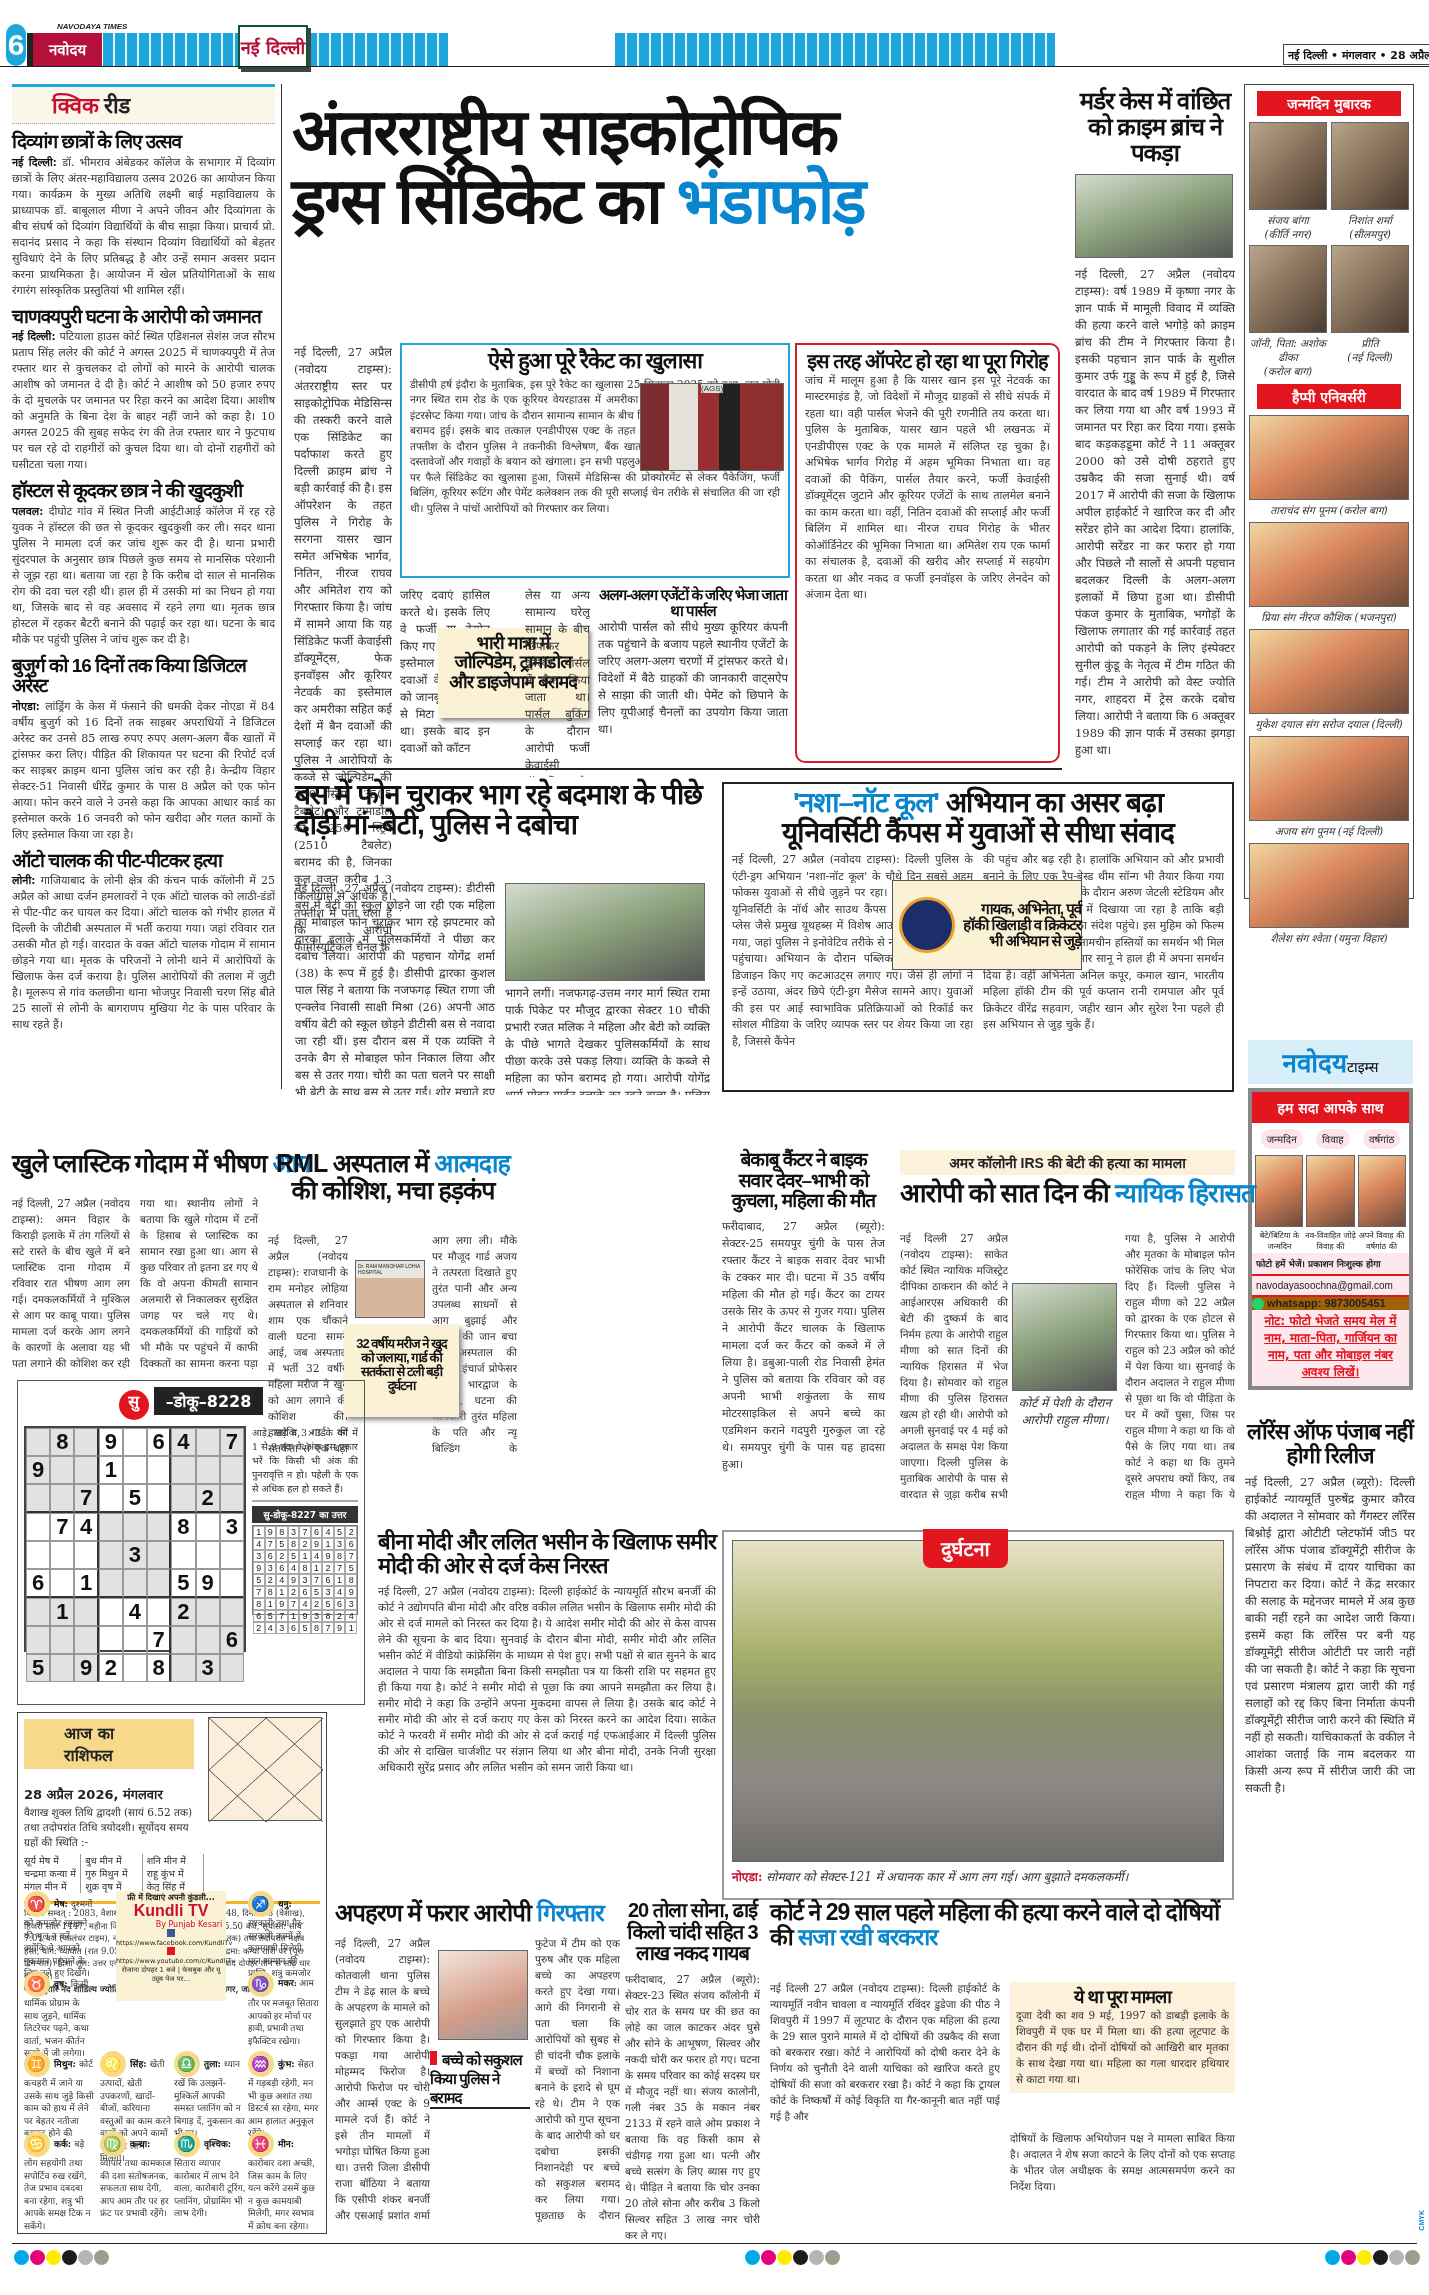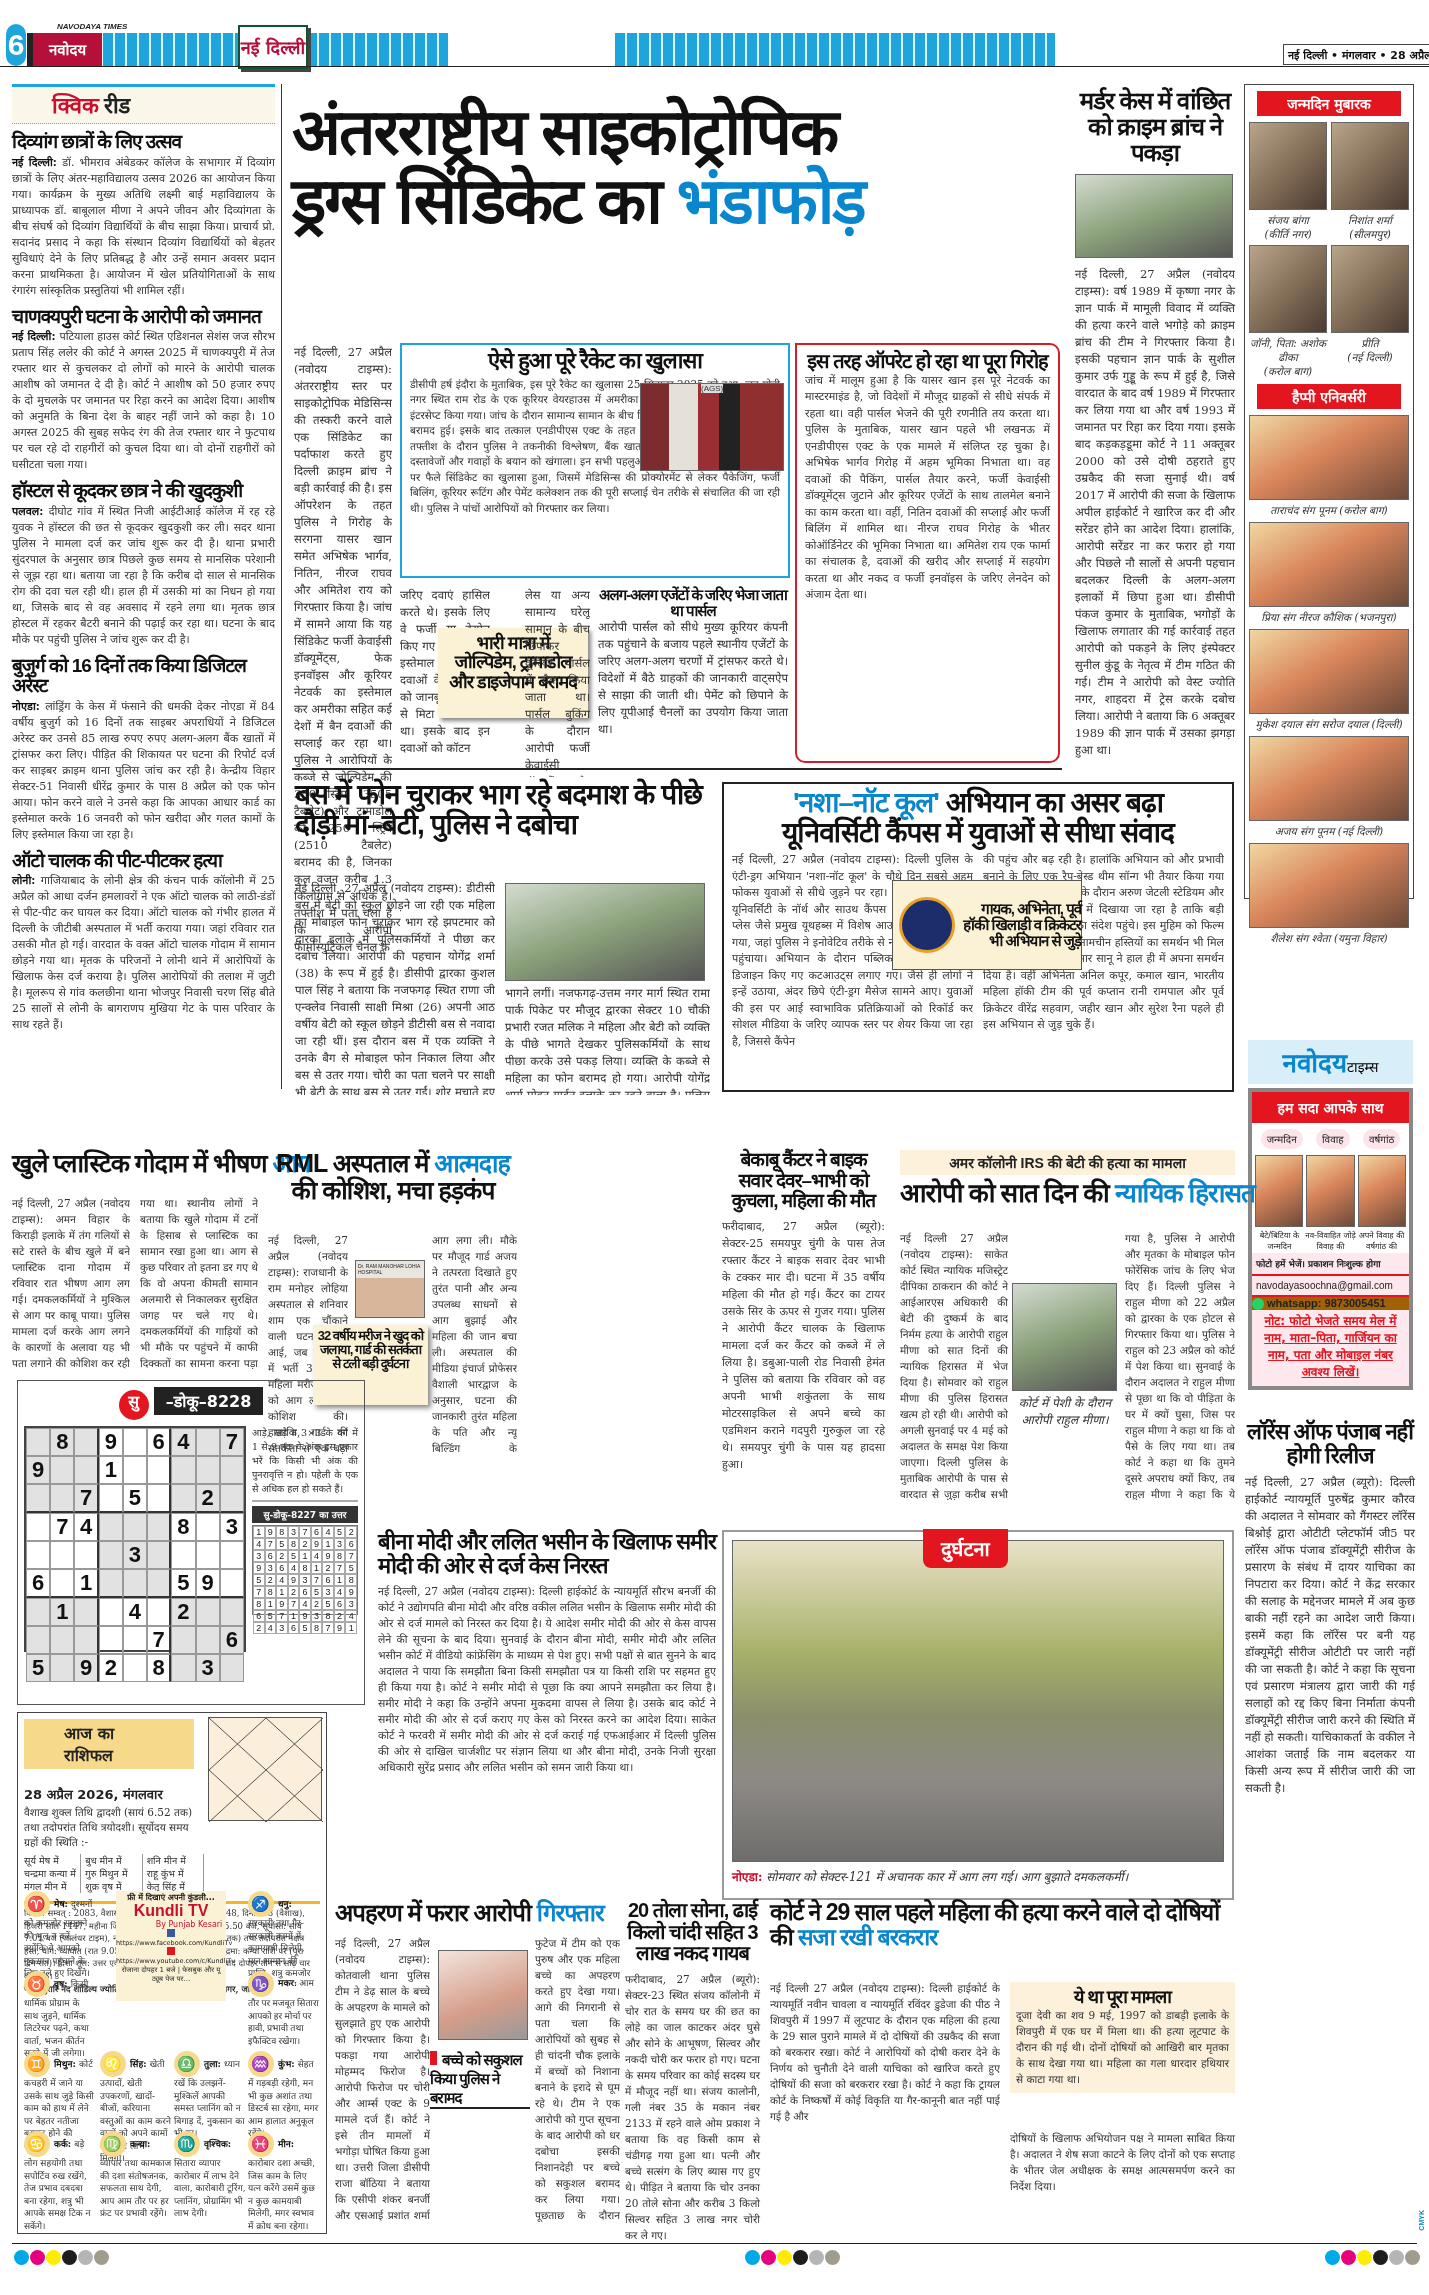--- a/index.html
+++ b/index.html
@@ -219,21 +219,21 @@
   <div class="hl" style="font-size:25px;text-align:center;">
     <span>RML अस्पताल में</span> <span class="blue">आत्मदाह</span><br>
     <span>की कोशिश, मचा हड़कंप</span>
   </div>
 </div>
 <div class="abs body-t" style="left:268px;top:1232px;width:80px;height:225px;overflow:hidden;font-size:10.5px;line-height:16px;">नई दिल्ली, 27 अप्रैल (नवोदय टाइम्स): राजधानी के राम मनोहर लोहिया अस्पताल से शनिवार शाम एक चौंकाने वाली घटना सामने आई, जब अस्पताल में भर्ती 32 वर्षीय महिला मरीज ने खुद को आग लगाने की कोशिश की। हालांकि, गार्ड की सतर्कता से एक बड़ा हादसा होने से टल गया। घटना 26 अप्रैल को शाम करीब 5:40 बजे की है। अस्पताल परिसर स्थित जन औषधि केंद्र में पहुंची महिला ने अचानक अपने गाउन में लाइटर से</div>
 <div class="abs img" style="left:355px;top:1260px;width:70px;height:58px;background:linear-gradient(180deg,#e9e6e0 0 30%,#d7b69b 30%);">
   <span style="font:5px 'Liberation Sans',sans-serif;color:#222;display:block;padding:2px;">Dr. RAM MANOHAR LOHIA HOSPITAL</span>
 </div>
 <div class="abs body-t" style="left:432px;top:1232px;width:85px;height:225px;overflow:hidden;font-size:10.5px;line-height:16px;">आग लगा ली। मौके पर मौजूद गार्ड अजय ने तत्परता दिखाते हुए तुरंत पानी और अन्य उपलब्ध साधनों से आग बुझाई और महिला की जान बचा ली। अस्पताल की मीडिया इंचार्ज प्रोफेसर वैशाली भारद्वाज के अनुसार, घटना की जानकारी तुरंत महिला के पति और न्यू बिल्डिंग के सुपरवाइजर को दी गई। महिला पहले से ही अस्पताल के वार्ड नंबर-5 में भर्ती थी और उसका इलाज जारी था। महिला की हालत स्थिर है।</div>
-<div class="abs" style="left:313px;top:1325px;width:115px;height:80px;background:#fbf2d6;box-shadow:3px 3px 5px #888;padding:4px;">
+<div class="abs" style="left:344px;top:1325px;width:115px;height:92px;background:#fbf2d6;box-shadow:3px 3px 5px #888;padding:12px;">
   <div class="hl" style="font-size:13px;text-align:center;">32 वर्षीय मरीज ने खुद को जलाया, गार्ड की सतर्कता से टली बड़ी दुर्घटना</div>
 </div>
 
 <div class="abs" style="left:722px;top:1150px;width:163px;">
   <div class="hl" style="font-size:19px;text-align:center;">बेकाबू कैंटर ने बाइक सवार देवर–भाभी को कुचला, महिला की मौत</div>
   <div class="body-t" style="margin-top:6px;font-size:11px;">फरीदाबाद, 27 अप्रैल (ब्यूरो): सेक्टर-25 समयपुर चुंगी के पास तेज रफ्तार कैंटर ने बाइक सवार देवर भाभी के टक्कर मार दी। घटना में 35 वर्षीय महिला की मौत हो गई। कैंटर का टायर उसके सिर के ऊपर से गुजर गया। पुलिस ने आरोपी कैंटर चालक के खिलाफ मामला दर्ज कर कैंटर को कब्जे में ले लिया है। डबुआ-पाली रोड निवासी हेमंत ने पुलिस को बताया कि रविवार को वह अपनी भाभी शकुंतला के साथ मोटरसाइकिल से अपने बच्चे का एडमिशन कराने गदपुरी गुरुकुल जा रहे थे। समयपुर चुंगी के पास यह हादसा हुआ।</div>
 </div>
 
 <div class="abs" style="left:900px;top:1150px;width:335px;">
   <div style="background:#fdf1dc;font:bold 14px 'Liberation Sans',sans-serif;text-align:center;padding:3px;">अमर कॉलोनी IRS की बेटी की हत्या का मामला</div>

